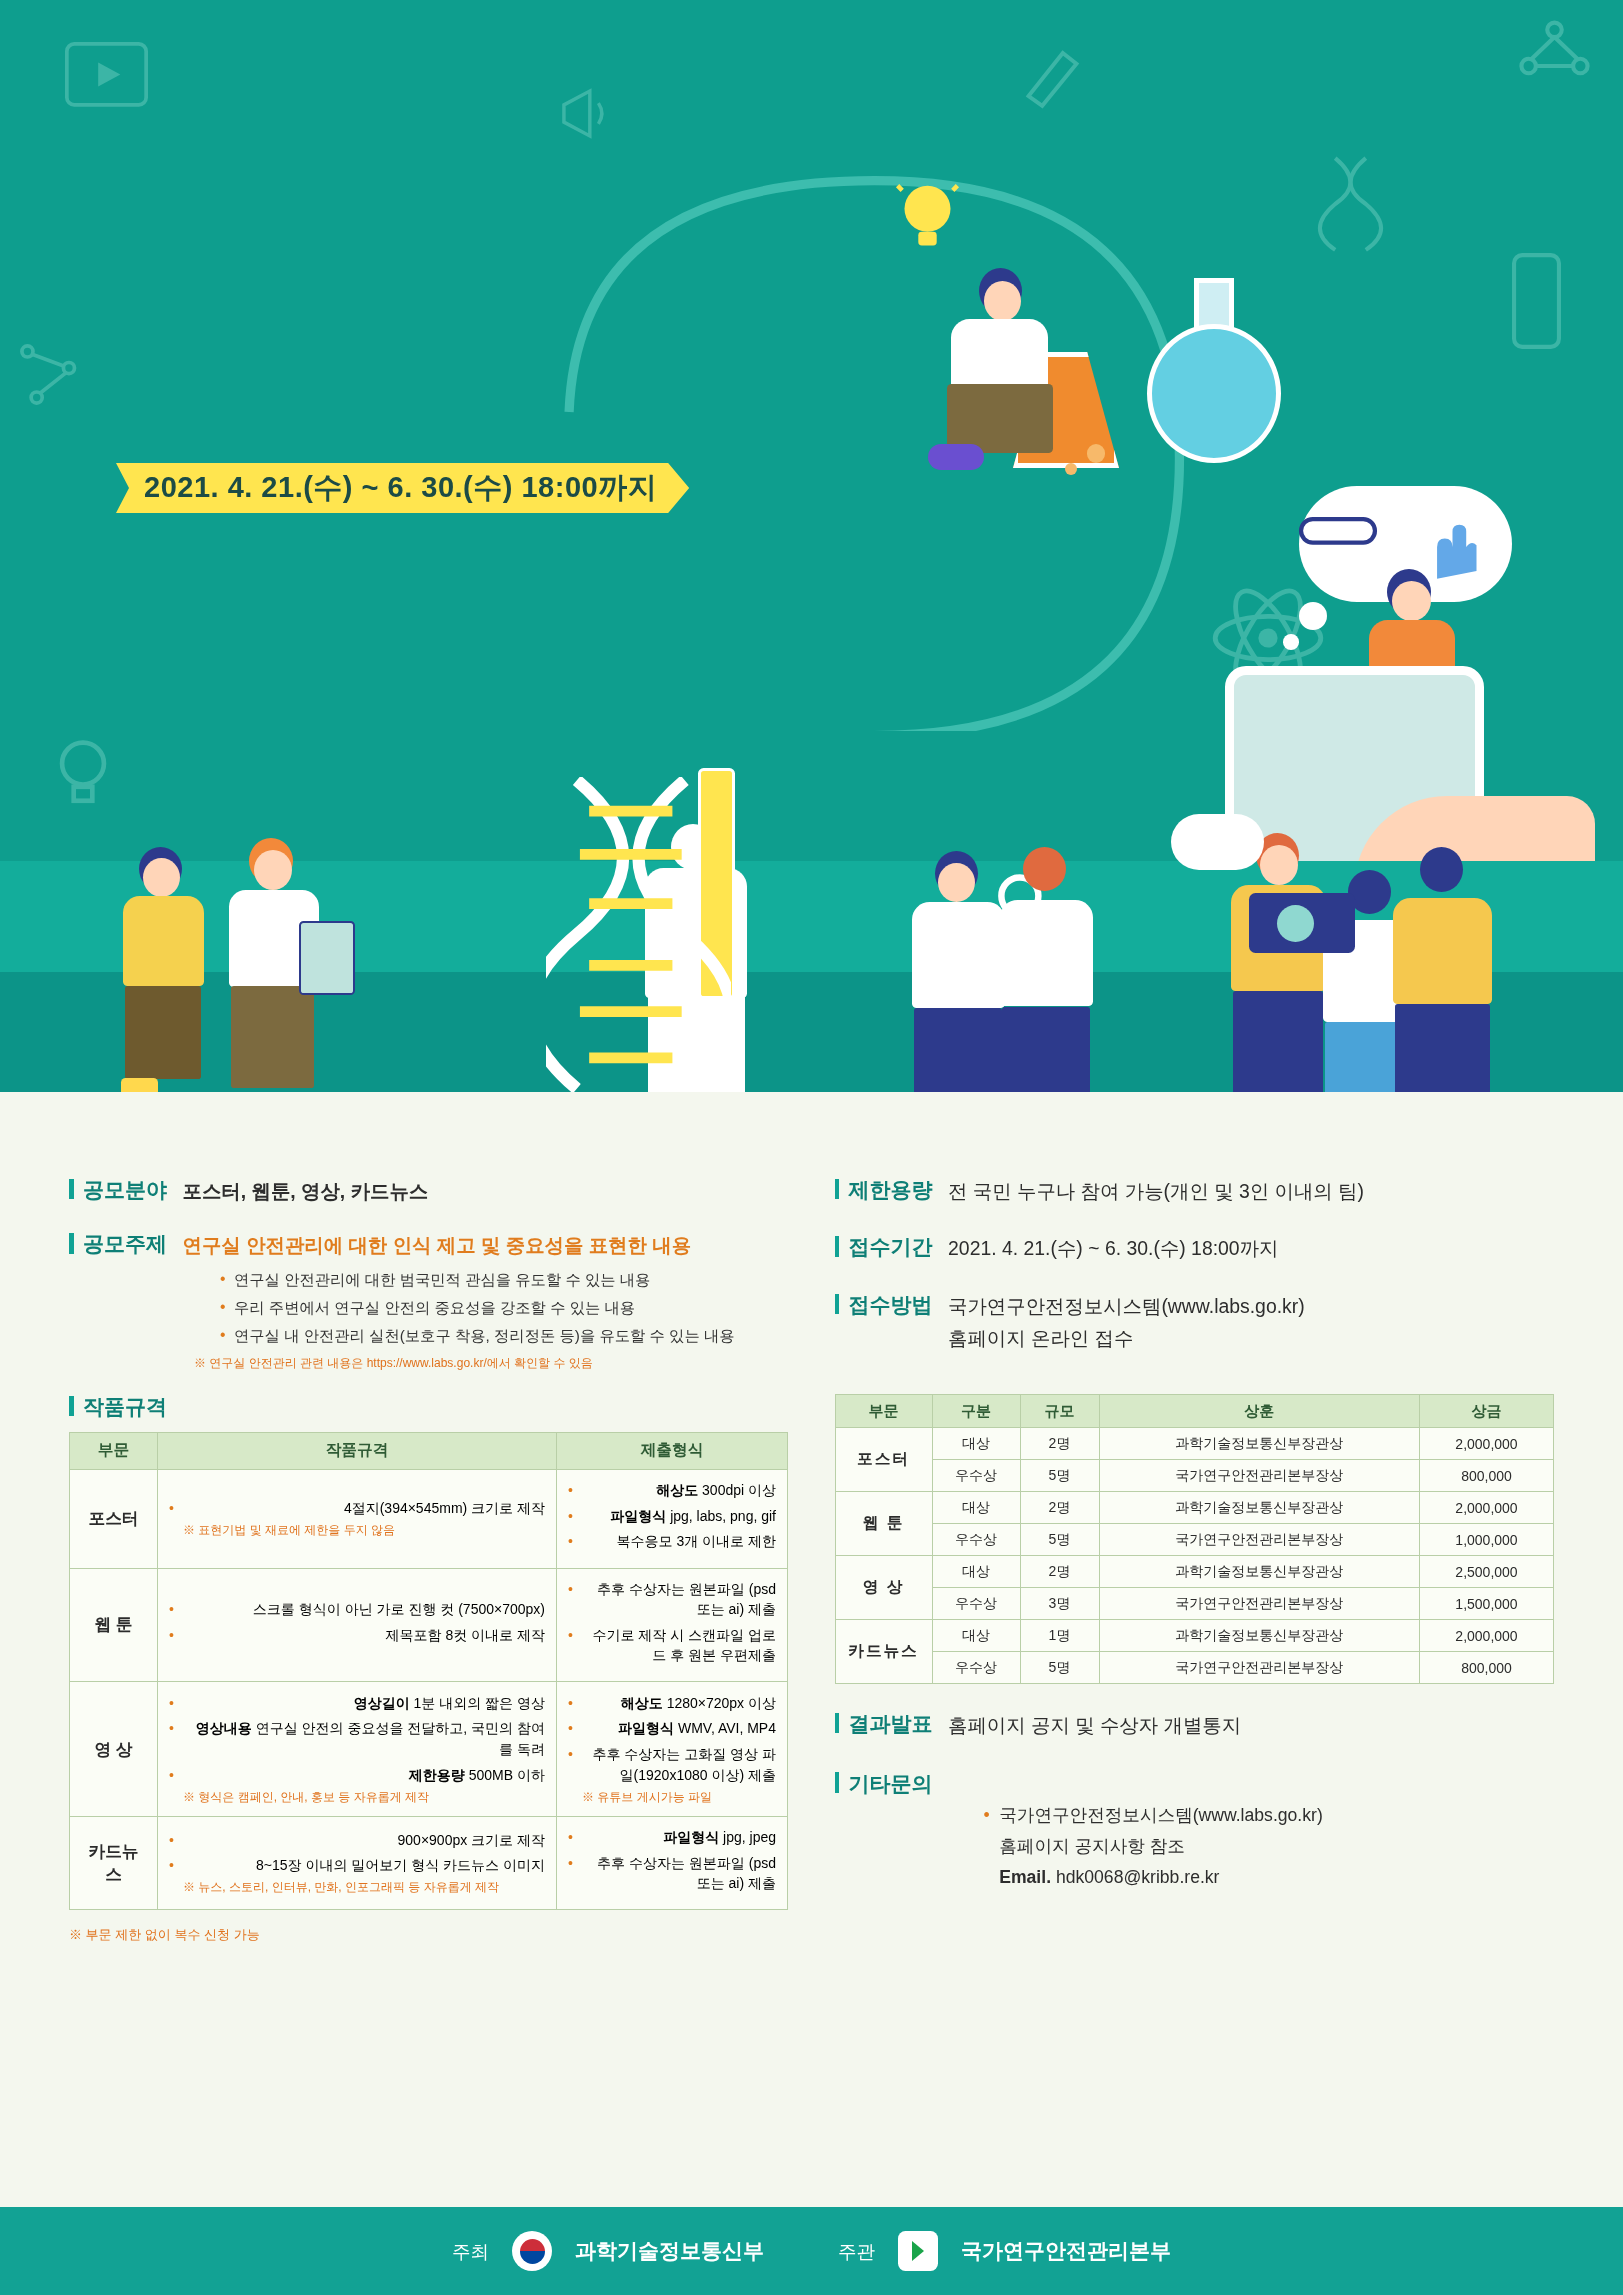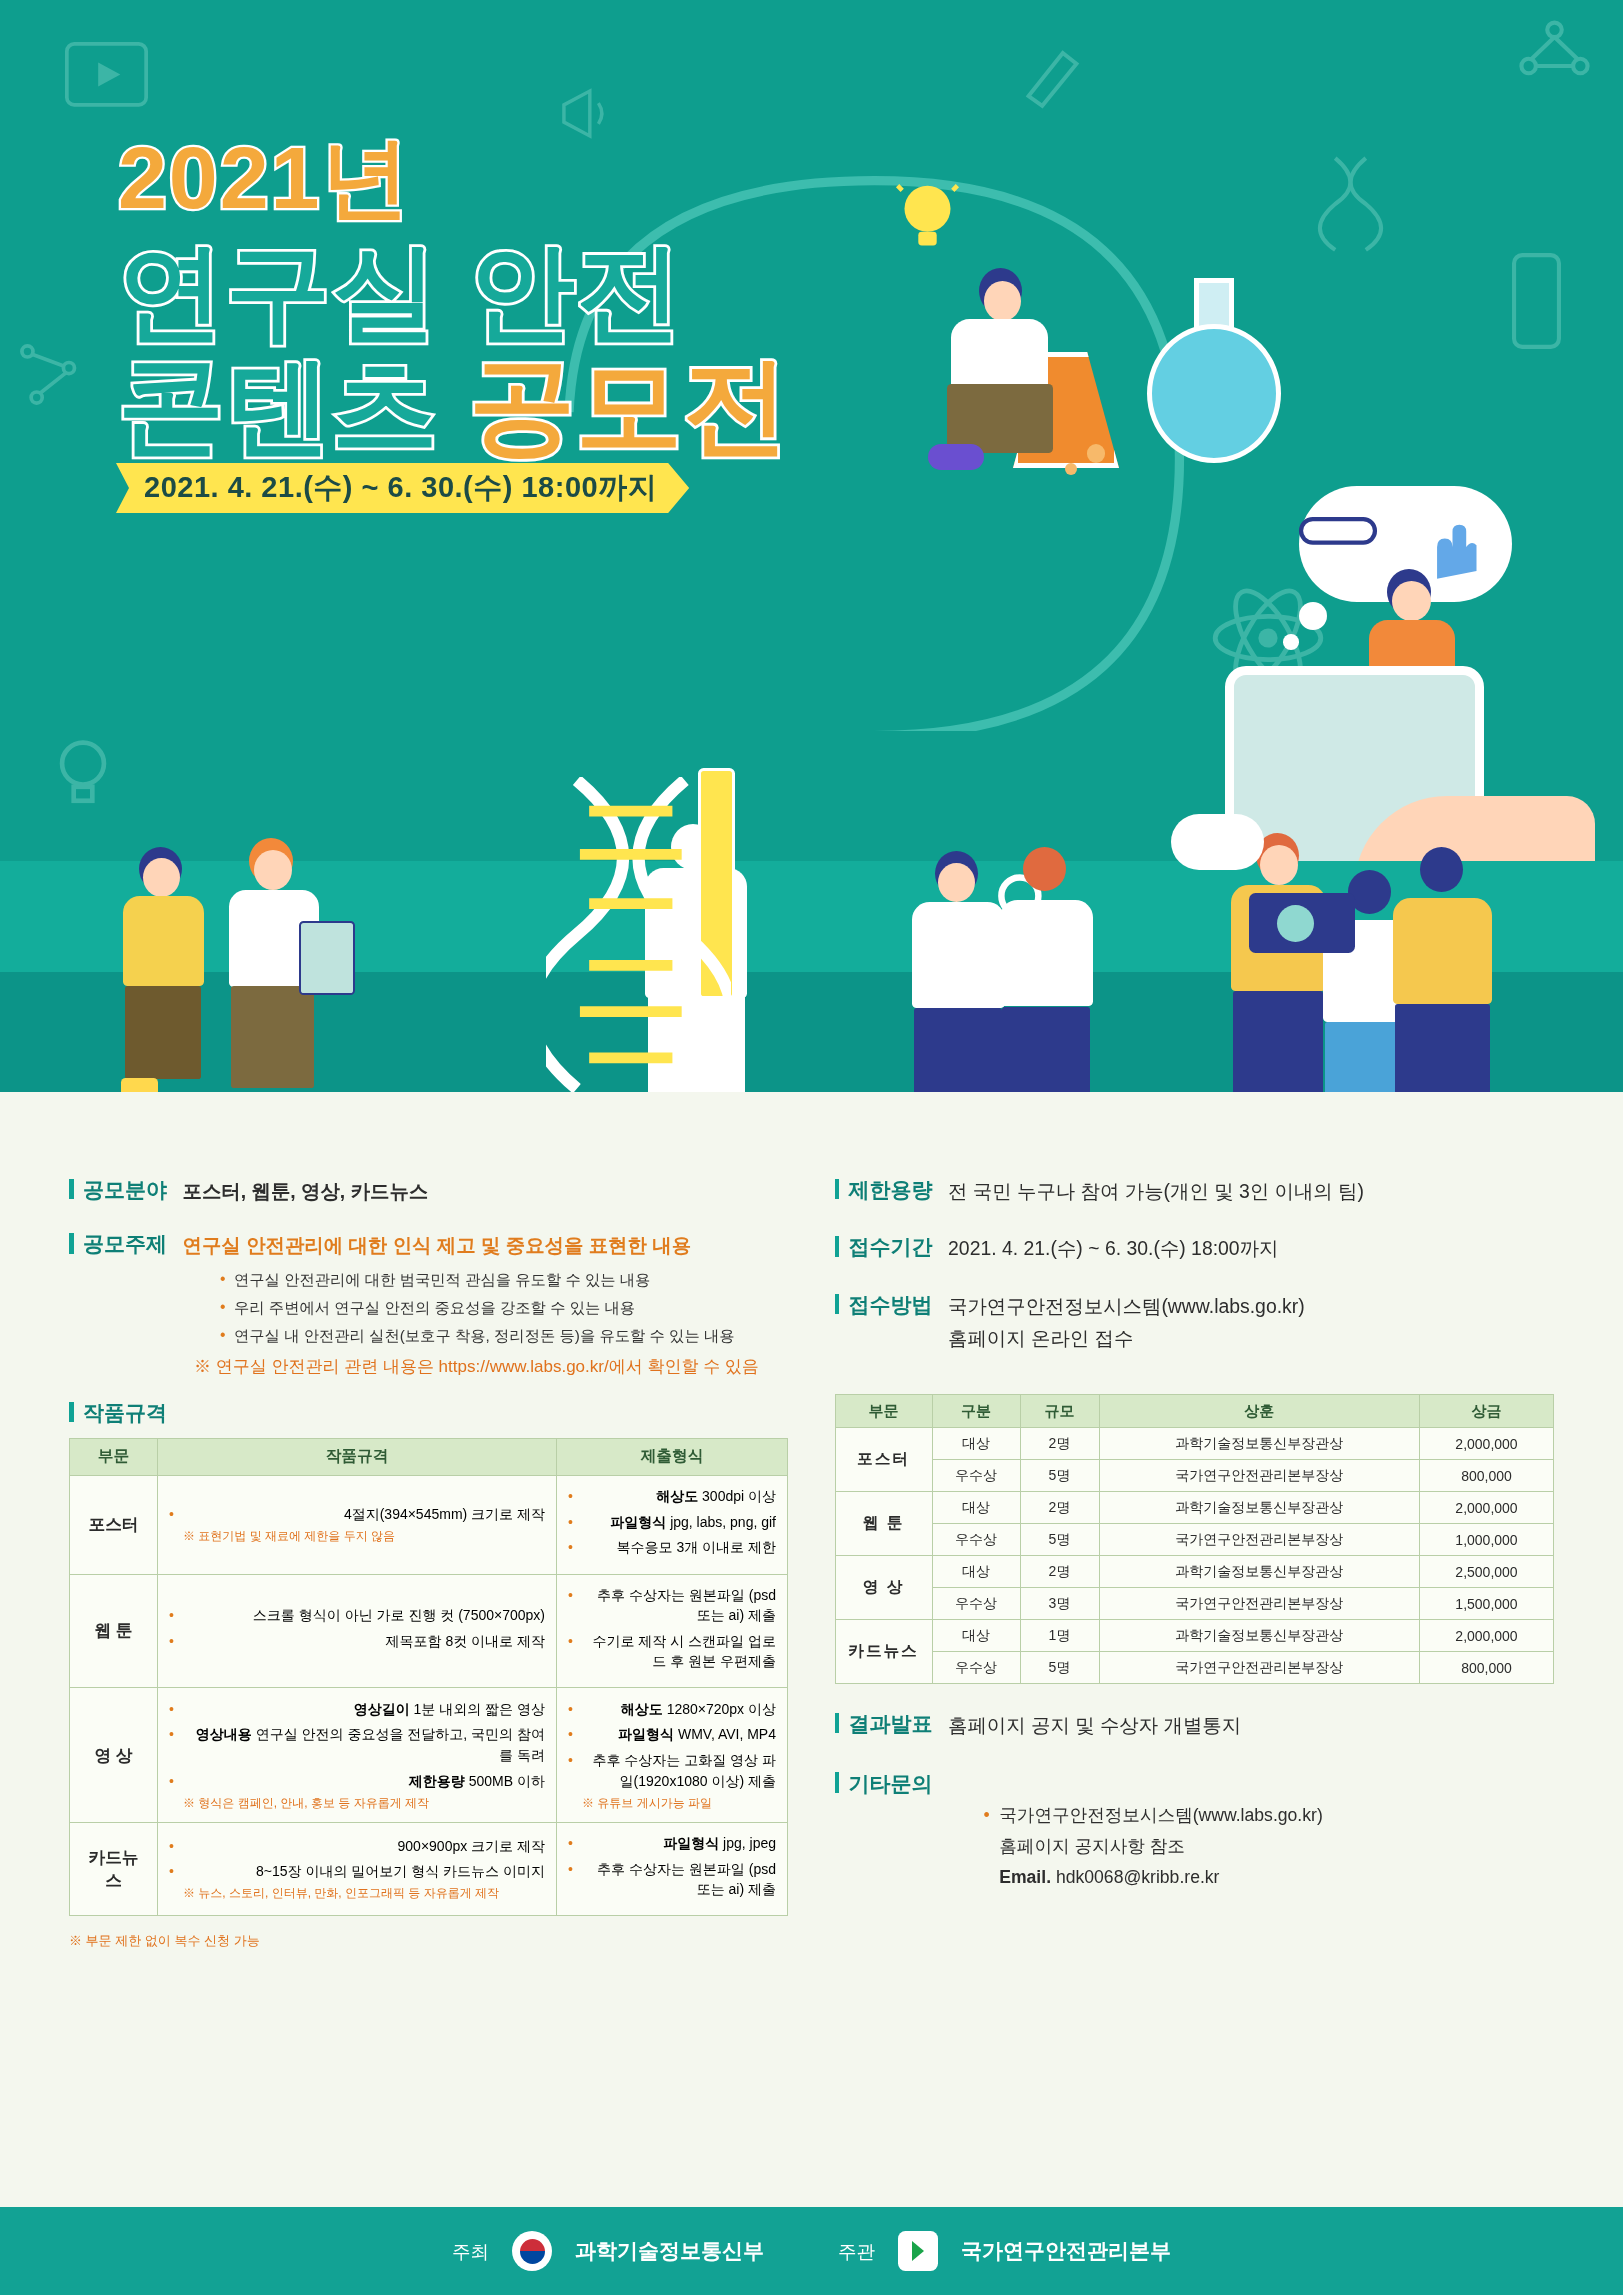--- a/index.html
+++ b/index.html
@@ -121,21 +121,21 @@
   .sec-value.normal { font-weight:normal; }
 
   .bullets { margin: 10.2px 0 0 111px; }
   .bullets li {
     list-style:none; font-size:15.3px; color:#333; margin-bottom:7.4px; position:relative; padding-left:14px;
   }
   .bullets li:before {
     content:"•"; position:absolute; left:0; color:#e07c1d; font-size:15.7px;
   }
   .note {
-    font-size:17px; color:#e0721d; margin-top:5px;
+    font-size:12px; color:#e0721d; margin-top:5px;
   }
 
   table { border-collapse:collapse; width:100%; }
 
   
   .spec-table { margin-top:11px; font-size:14px; }
   .spec-table th {
     background:#d7e9c8; color:#2f5b35; font-weight:bold; font-size:15.7px;
     border:0.9px solid #b9cfa7; padding:7.4px 0;
   }
@@ -348,25 +348,20 @@
     <div class="fig-head" style="left:46px;top:0;width:43px;height:45px;background:#2d3a8c;"></div>
     <div class="fig-body" style="left:18.5px;top:51px;width:99px;height:106px;background:#f5c84e;border-radius:17.6px 17.6px 4.6px 4.6px;"></div>
     <div class="fig-body" style="left:21px;top:157px;width:95px;height:130px;background:#2d3a8c;border-radius:2.8px;"></div>
   </div>
   <div class="fig-body" style="position:absolute;left:1249px;top:893px;width:106px;height:60px;background:#2d3a8c;border-radius:6.5px;"></div>
   <div class="blob" style="left:1277px;top:905px;width:37px;height:37px;background:#8fd8d0;"></div>
   <div class="blob" style="left:1171px;top:814px;width:93px;height:56px;background:#ffffff;border-radius:28px;"></div>
 
   <div class="band-white"></div>
 
-  <div class="title-wrap">
-    <div class="t-year">2021년</div>
-    <div class="t-line1">연구실 안전</div>
-    <div class="t-line2"><span>콘텐츠 </span><span class="t-accent">공모전</span></div>
-  </div>
 
   <div class="date-ribbon">2021. 4. 21.(수) ~ 6. 30.(수) 18:00까지</div>
 </div>
 
 <div class="content">
 
   <div class="col col-left">
 
     <div class="sec-head">
       <div class="bar"></div>

